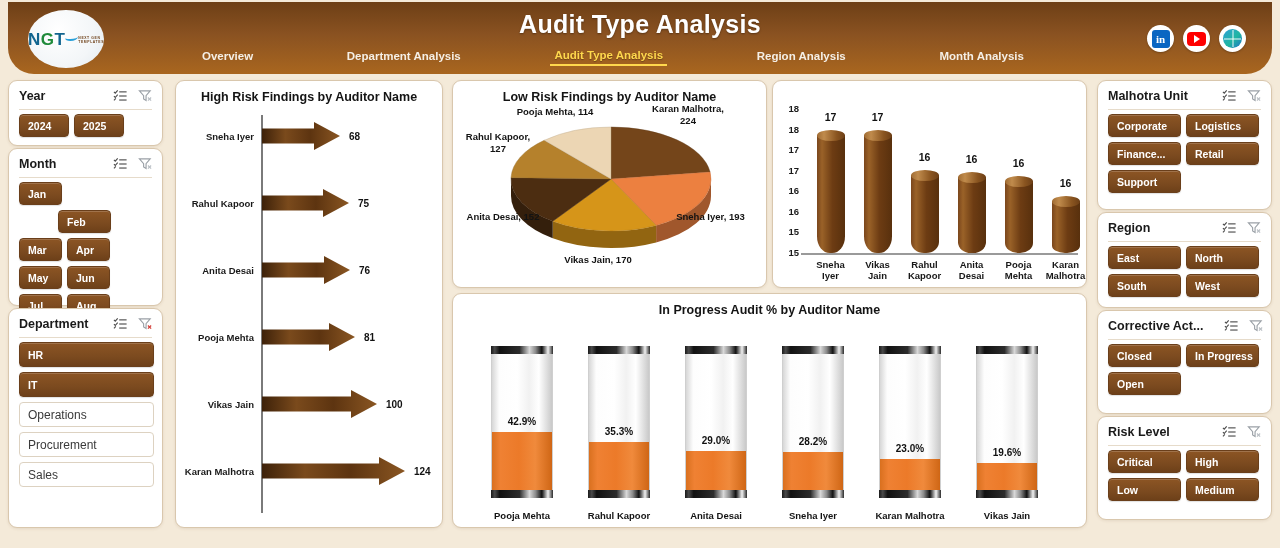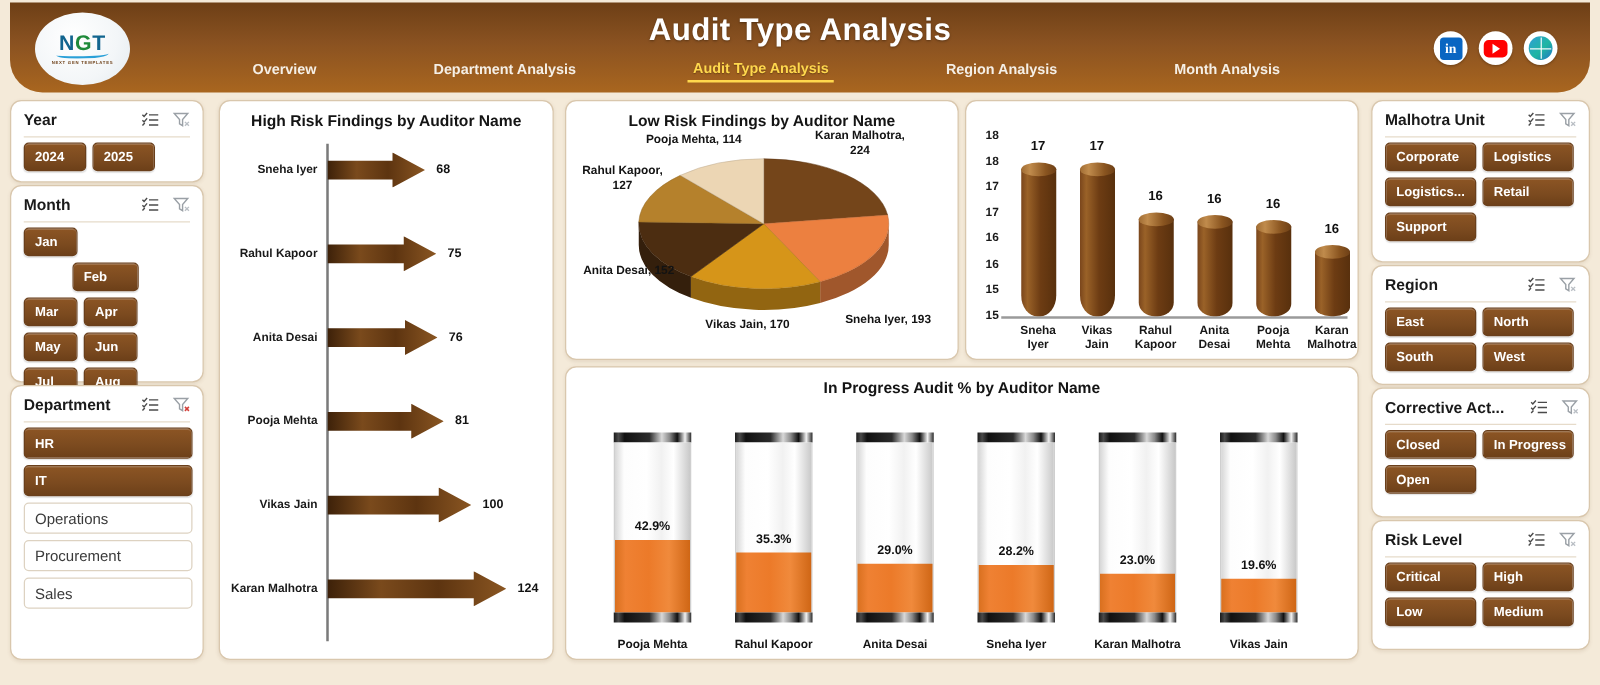--- a/index.html
+++ b/index.html
@@ -16,21 +16,21 @@
   .header {
     position: absolute; left: 8px; top: 2px; width: 1264px; height: 72px;
     border-radius: 0 0 26px 26px;
     background: linear-gradient(180deg, #6d3f16 0%, #8a5221 45%, #a9661f 100%);
     overflow: hidden;
   }
   .logo {
     position: absolute; left: 20px; top: 8px; width: 76px; height: 58px;
     border-radius: 50%;
     background: radial-gradient(circle at 40% 35%, #ffffff 0%, #f3f6f8 60%, #e3eaef 100%);
-    display: flex; flex-direction: column; align-items: center; justify-content: center;
+    display: flex; flex-direction: row; align-items: center; justify-content: center;
   }
   .logo-main { font-size: 17px; font-weight: bold; letter-spacing: .5px; line-height: 1; }
   .logo-n { color: #12658f; } .logo-g { color: #1f8a3a; } .logo-t { color: #12658f; }
   .logo-swoosh {
     width: 42px; height: 7px; margin-top: -3px;
     border-bottom: 2.5px solid #2aa0d8; border-radius: 0 0 60% 40%;
   }
   .logo-sub { font-size: 3.4px; color: #6d3f16; letter-spacing: .6px; margin-top: 1.5px; font-weight: bold; }
 
   .header-title {
@@ -401,21 +401,21 @@
         <path d="M47.74137354896044 108.26398150751936 A100 52 0 0 1 6 66 L6 83 A100 52 0 0 0 47.74137354896044 125.26398150751936 Z" fill="rgb(52,31,12)"></path>
         <path d="M106 66 L106 14 A100 52 0 0 1 205.09497617679347 59.019870177481906 Z" fill="#74451a" stroke="rgb(93,55,21)" stroke-width="0.4"></path>
         <path d="M106 66 L205.09497617679347 59.019870177481906 A100 52 0 0 1 151.1131866240335 112.40777980216069 Z" fill="#ec8040" stroke="rgb(189,102,51)" stroke-width="0.4"></path>
         <path d="M106 66 L151.1131866240335 112.40777980216069 A100 52 0 0 1 47.74137354896044 108.26398150751936 Z" fill="#d69519" stroke="rgb(171,119,20)" stroke-width="0.4"></path>
         <path d="M106 66 L47.74137354896044 108.26398150751936 A100 52 0 0 1 6.0328831769320175 64.66657215265907 Z" fill="#4c2d11" stroke="rgb(61,36,14)" stroke-width="0.4"></path>
         <path d="M106 66 L6.0328831769320175 64.66657215265907 A100 52 0 0 1 39.24591234528515 27.28219611487566 Z" fill="#b5812c" stroke="rgb(145,103,35)" stroke-width="0.4"></path>
         <path d="M106 66 L39.24591234528515 27.28219611487566 A100 52 0 0 1 105.99999999999999 14 Z" fill="#ecd6b4" stroke="rgb(189,171,144)" stroke-width="0.4"></path>
       </svg>
     <div id="pie-labels">
         <div class="pie-label" style="top: 22px; left: 190px; width: 90px;">Karan Malhotra, 224</div>
-        <div class="pie-label" style="top: 130px; left: 215px; width: 85px; margin-top: 39px;">Sneha Iyer, 193</div>
+        <div class="pie-label" style="top: 130px; left: 215px; width: 85px;">Sneha Iyer, 193</div>
         <div class="pie-label" style="top: 173px; left: 100px; width: 90px;">Vikas Jain, 170</div>
         <div class="pie-label" style="top: 130px; left: 10px; width: 80px;">Anita Desai, 152</div>
         <div class="pie-label" style="top: 50px; left: 5px; width: 80px;">Rahul Kapoor, 127</div>
         <div class="pie-label" style="top: 25px; left: 62px; width: 80px;">Pooja Mehta, 114</div>
       </div>
   </div>
 
   <div class="panel" style="left:772px; top:80px; width:315px; height:208px;">
     <div id="cyl-ticks">
         <div class="cyl-ytick" style="top: 22px;">18</div>
@@ -542,21 +542,21 @@
       <svg class="ic" viewBox="0 0 16 14">
         <path d="M1.5 1.5 H13 L8.6 6.6 V11.8 L6 10.2 V6.6 Z" fill="none" stroke="#9aa0a6" stroke-width="1.2"></path>
         <path d="M10.6 8.6 L14 12" stroke="#b9bec4" stroke-width="1.2"></path>
         <path d="M14 8.6 L10.6 12" stroke="#b9bec4" stroke-width="1.2"></path>
       </svg>
     </div>
     <div class="slicer-rule"></div>
     <div class="chip-wrap" id="bu-chips">
         <div class="chip" style="width: 73px;">Corporate</div>
         <div class="chip" style="width: 73px;">Logistics</div>
-        <div class="chip" style="width: 73px;">Logistics...</div>
+        <div class="chip" style="width: 73px;">Finance...</div>
         <div class="chip" style="width: 73px;">Retail</div>
         <div class="chip" style="width: 73px;">Support</div>
       </div>
   </div>
 
   <div class="panel" style="left:1097px; top:212px; width:175px; height:96px;">
     <div class="slicer-title">Region</div>
     <div class="slicer-icons">
       <svg class="ic" viewBox="0 0 16 14">
         <path d="M1 2.6 L2.4 4 L5 1" fill="none" stroke="#4a4a4a" stroke-width="1.2"></path>

